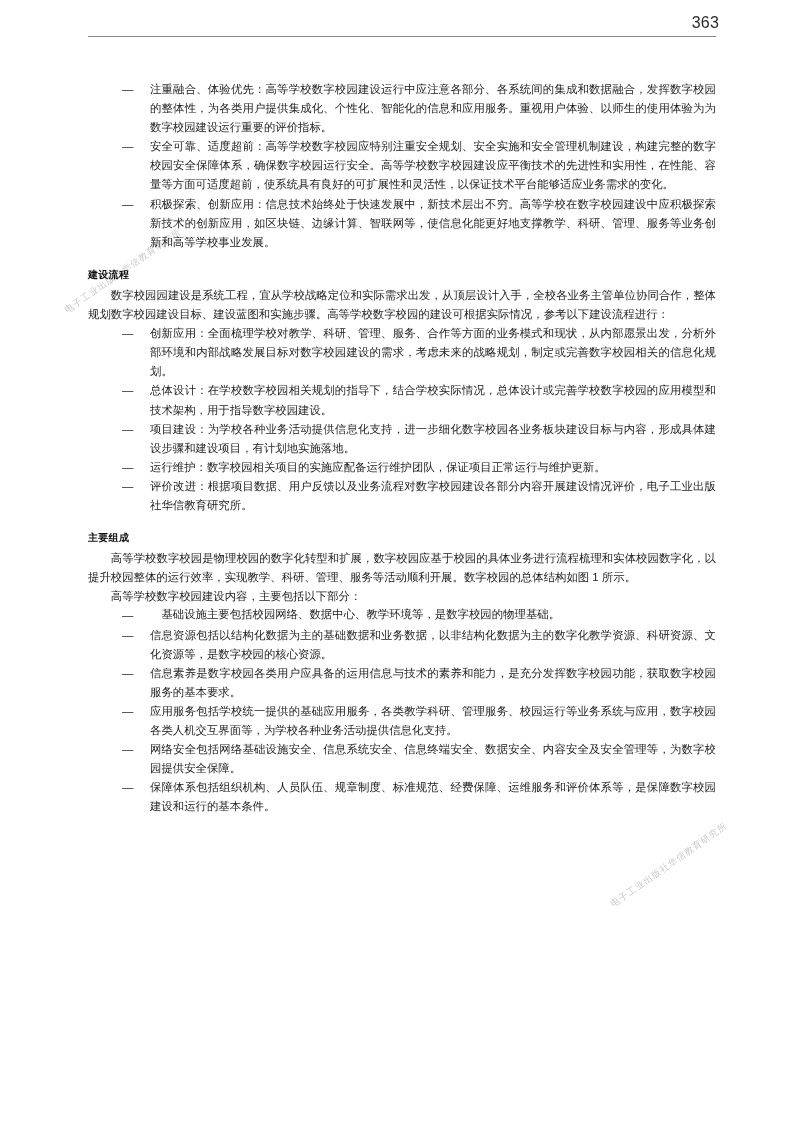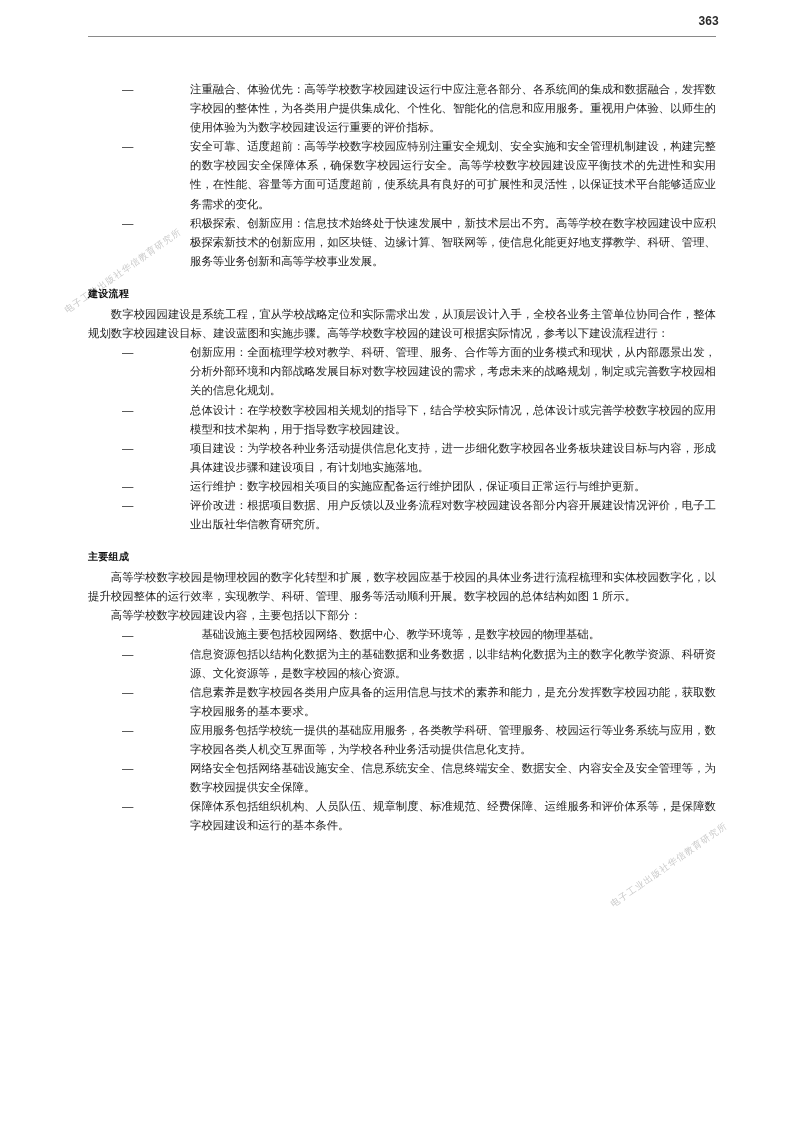--- a/index.html
+++ b/index.html
@@ -15,22 +15,22 @@
     width: 793px;
     height: 1122px;
     background: #ffffff;
     overflow: hidden;
     box-sizing: border-box;
   }
   .page-number {
     position: absolute;
     top: 14px;
     right: 74px;
-    font-size: 12px;
-    font-weight: bold;
+    font-size: 16px;
+    font-weight: normal;
     color: #2b2b2b;
     letter-spacing: 0.2px;
   }
   .rule {
     position: absolute;
     top: 36px;
     left: 88px;
     width: 628px;
     height: 1px;
     background: #8a8a8a;
@@ -69,21 +69,20 @@
   .list li .dash {
     position: absolute;
     left: 34px;
     top: 0;
     width: 16px;
     color: #1d1d1d;
   }
   .list li .txt {
     display: block;
     text-align: justify;
-    margin-left: 40px;
   }
   .list li .txt.indent-first {
     text-indent: 1em;
     font-family: Liberation Mono, monospace;
   }
   .wm {
     position: absolute;
     color: #c9c9c9;
     font-size: 9px;
     letter-spacing: 1px;

